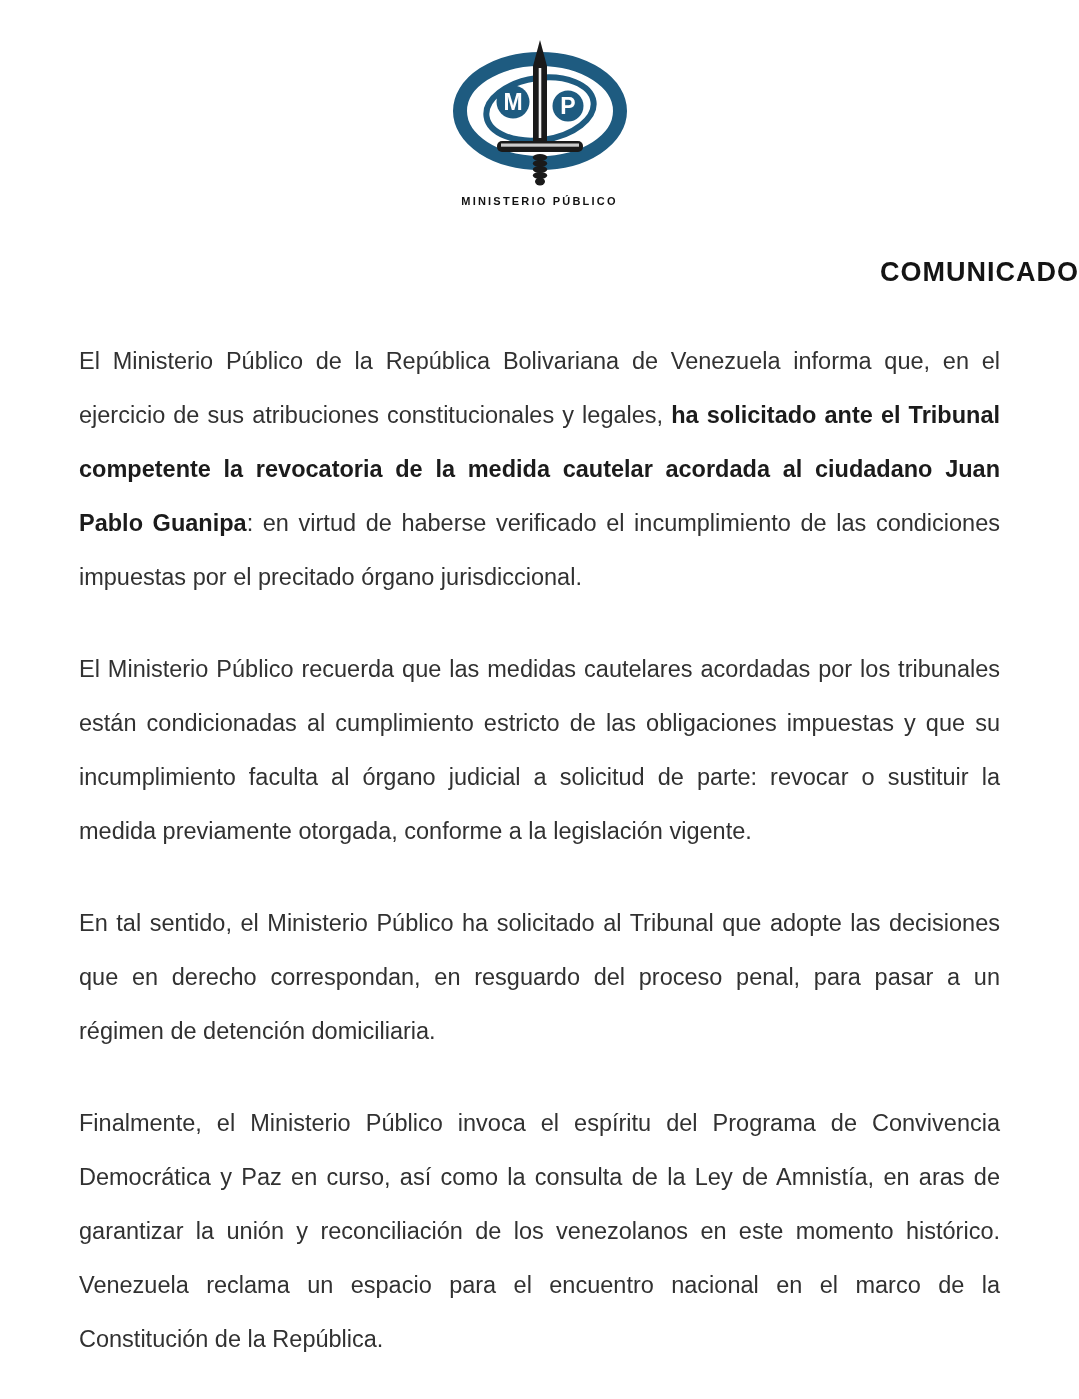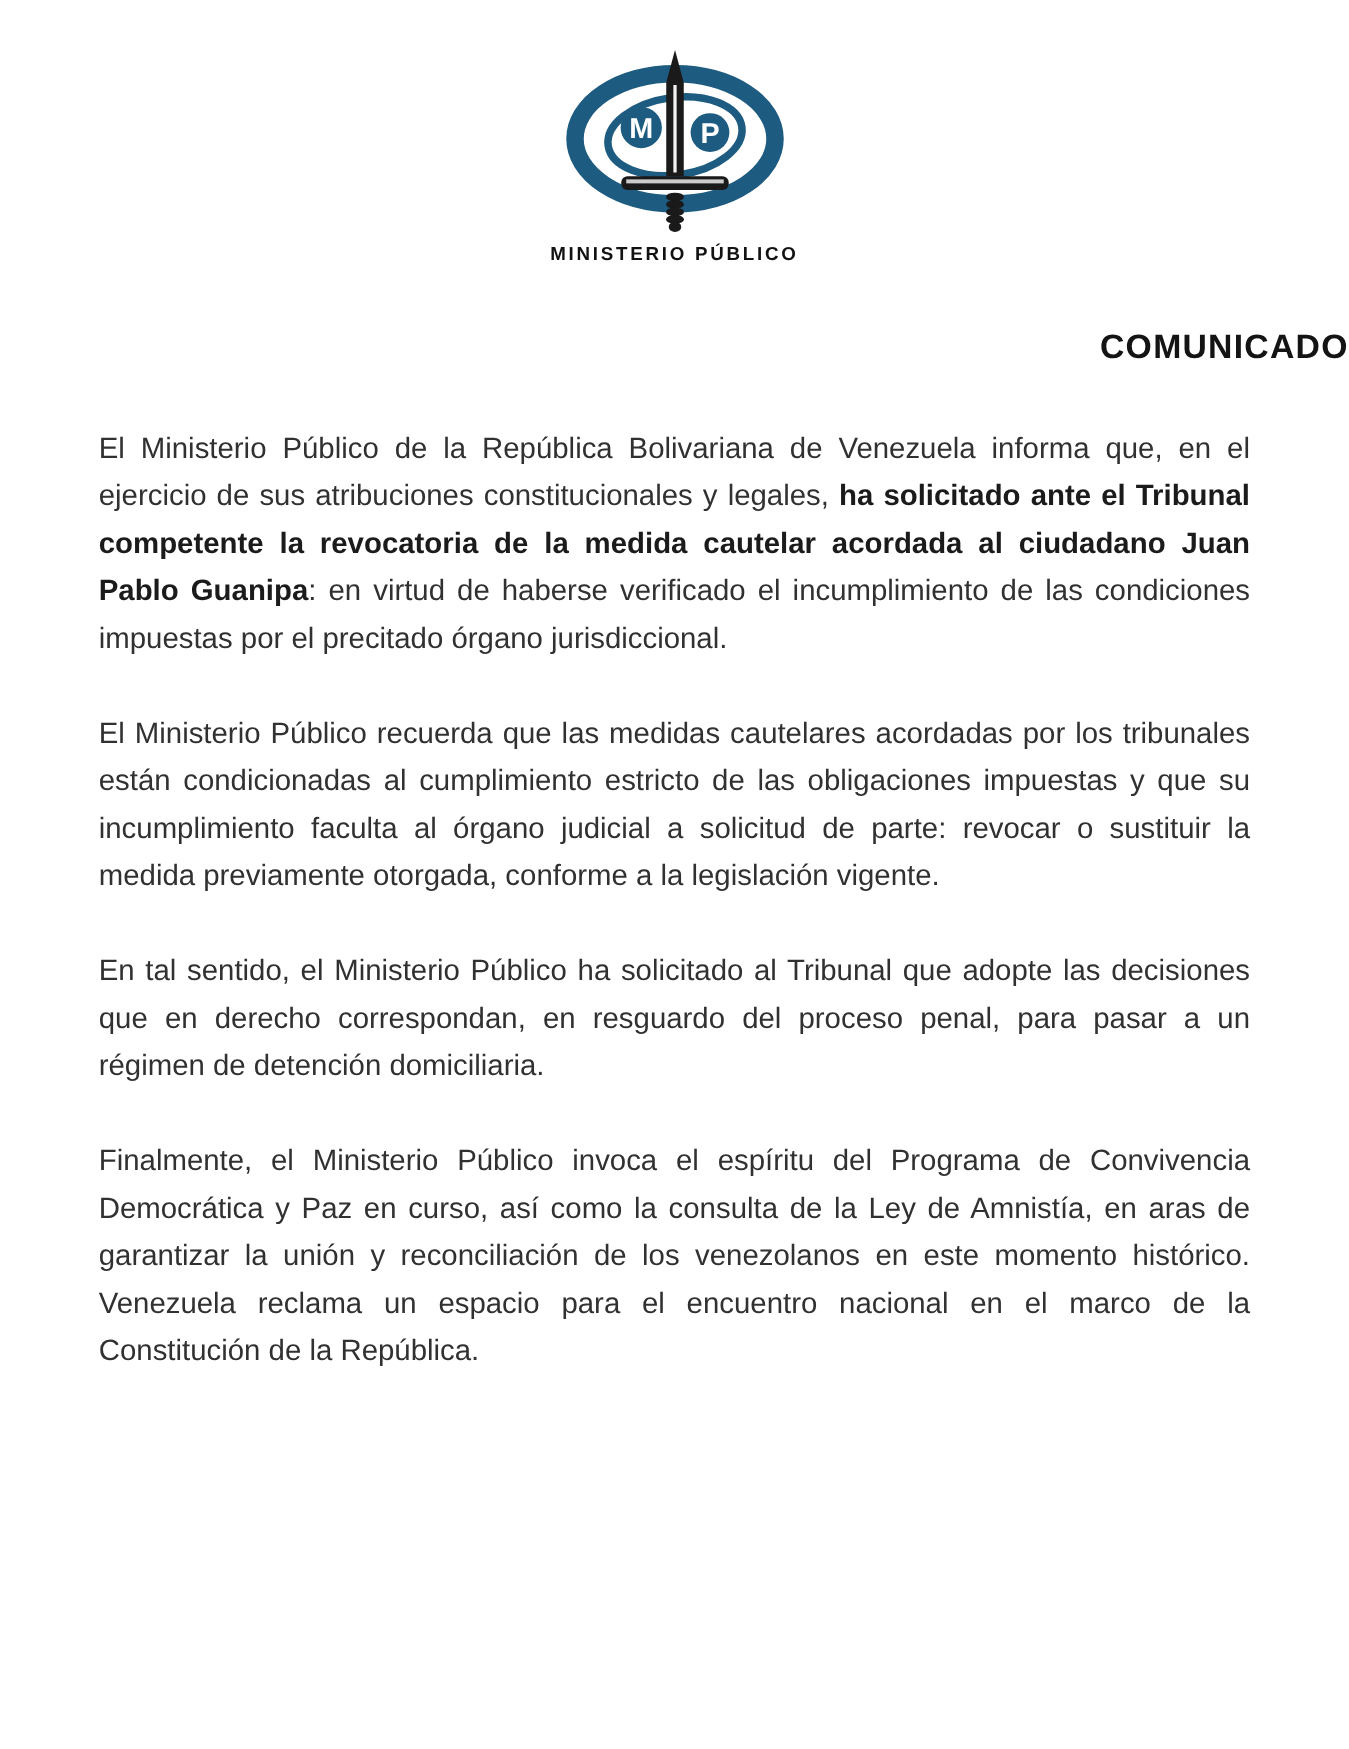--- a/index.html
+++ b/index.html
@@ -25,39 +25,39 @@
     text-align: center;
   }
   .logo-svg {
     display: block;
     margin: 0 auto;
     width: 200px;
     height: 152px;
   }
   .logo-caption {
     margin-top: 5px;
-    font-size: 15px;
+    font-size: 11px;
     font-weight: bold;
     letter-spacing: 2.2px;
     color: #121212;
     text-align: center;
   }
   .doc-title {
     margin-top: 50px;
     text-align: right;
     font-size: 27px;
     font-weight: bold;
     letter-spacing: 1px;
     color: #141414;
   }
   .content {
     width: 921px;
     margin: 46px auto 0 auto;
     font-size: 23.5px;
-    line-height: 38px;
+    line-height: 54px;
     text-align: justify;
     color: #313131;
   }
   .content p {
     margin: 0 0 38px 0;
   }
   .seg-bold {
     font-weight: bold;
     color: #1b1b1b;
   }

